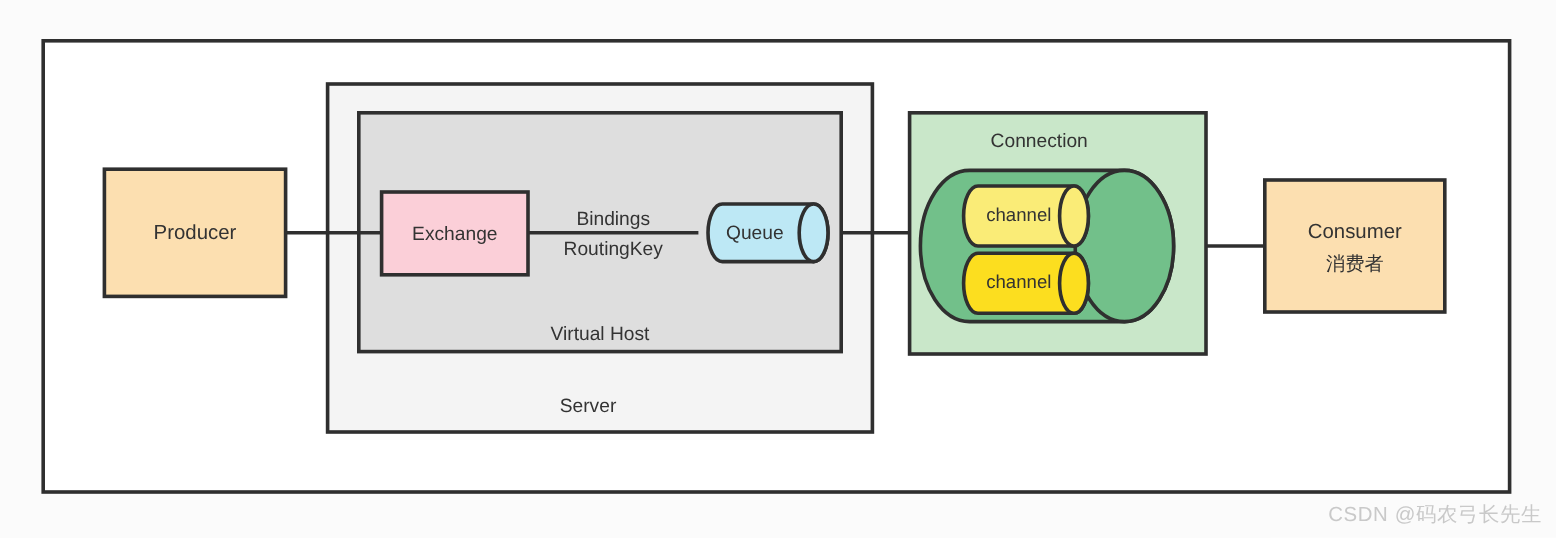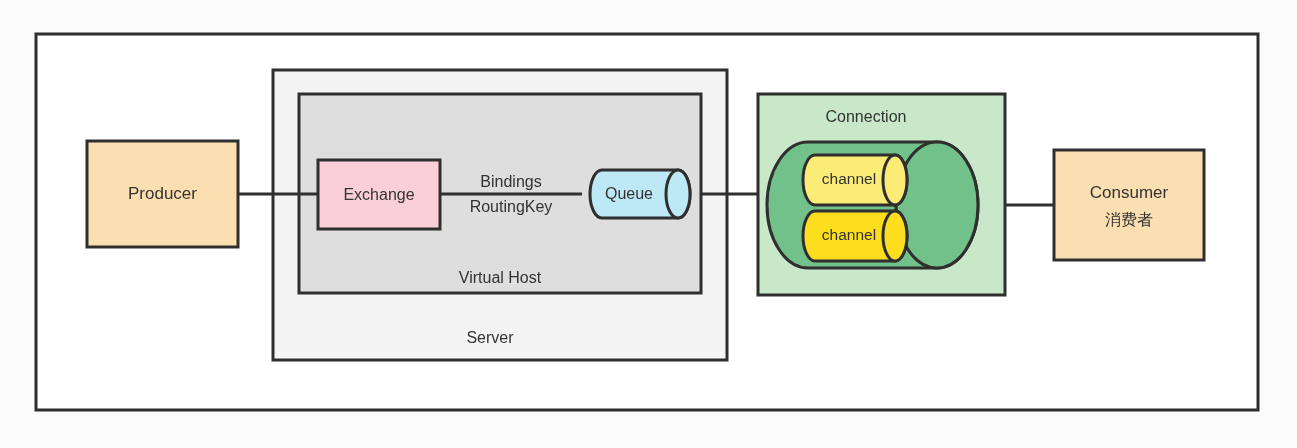--- a/index.html
+++ b/index.html
@@ -107,14 +107,15 @@
     <text class="node-text label-md" x="500" y="279">Virtual Host</text>
 
     <text class="node-text label-md" x="490" y="339">Server</text>
 
     <rect x="1054" y="150" width="150" height="110" fill="#FCDFB0" stroke="#2f2f2f" stroke-width="3"></rect>
     <text class="node-text label-lg" x="1129" y="194">Consumer</text>
     <text class="node-text label-md" x="1129" y="221">消费者</text>
 
   </svg>
 
+  <div class="watermark">CSDN @码农弓长先生</div>
 
 </div>
 
 </body></html>

